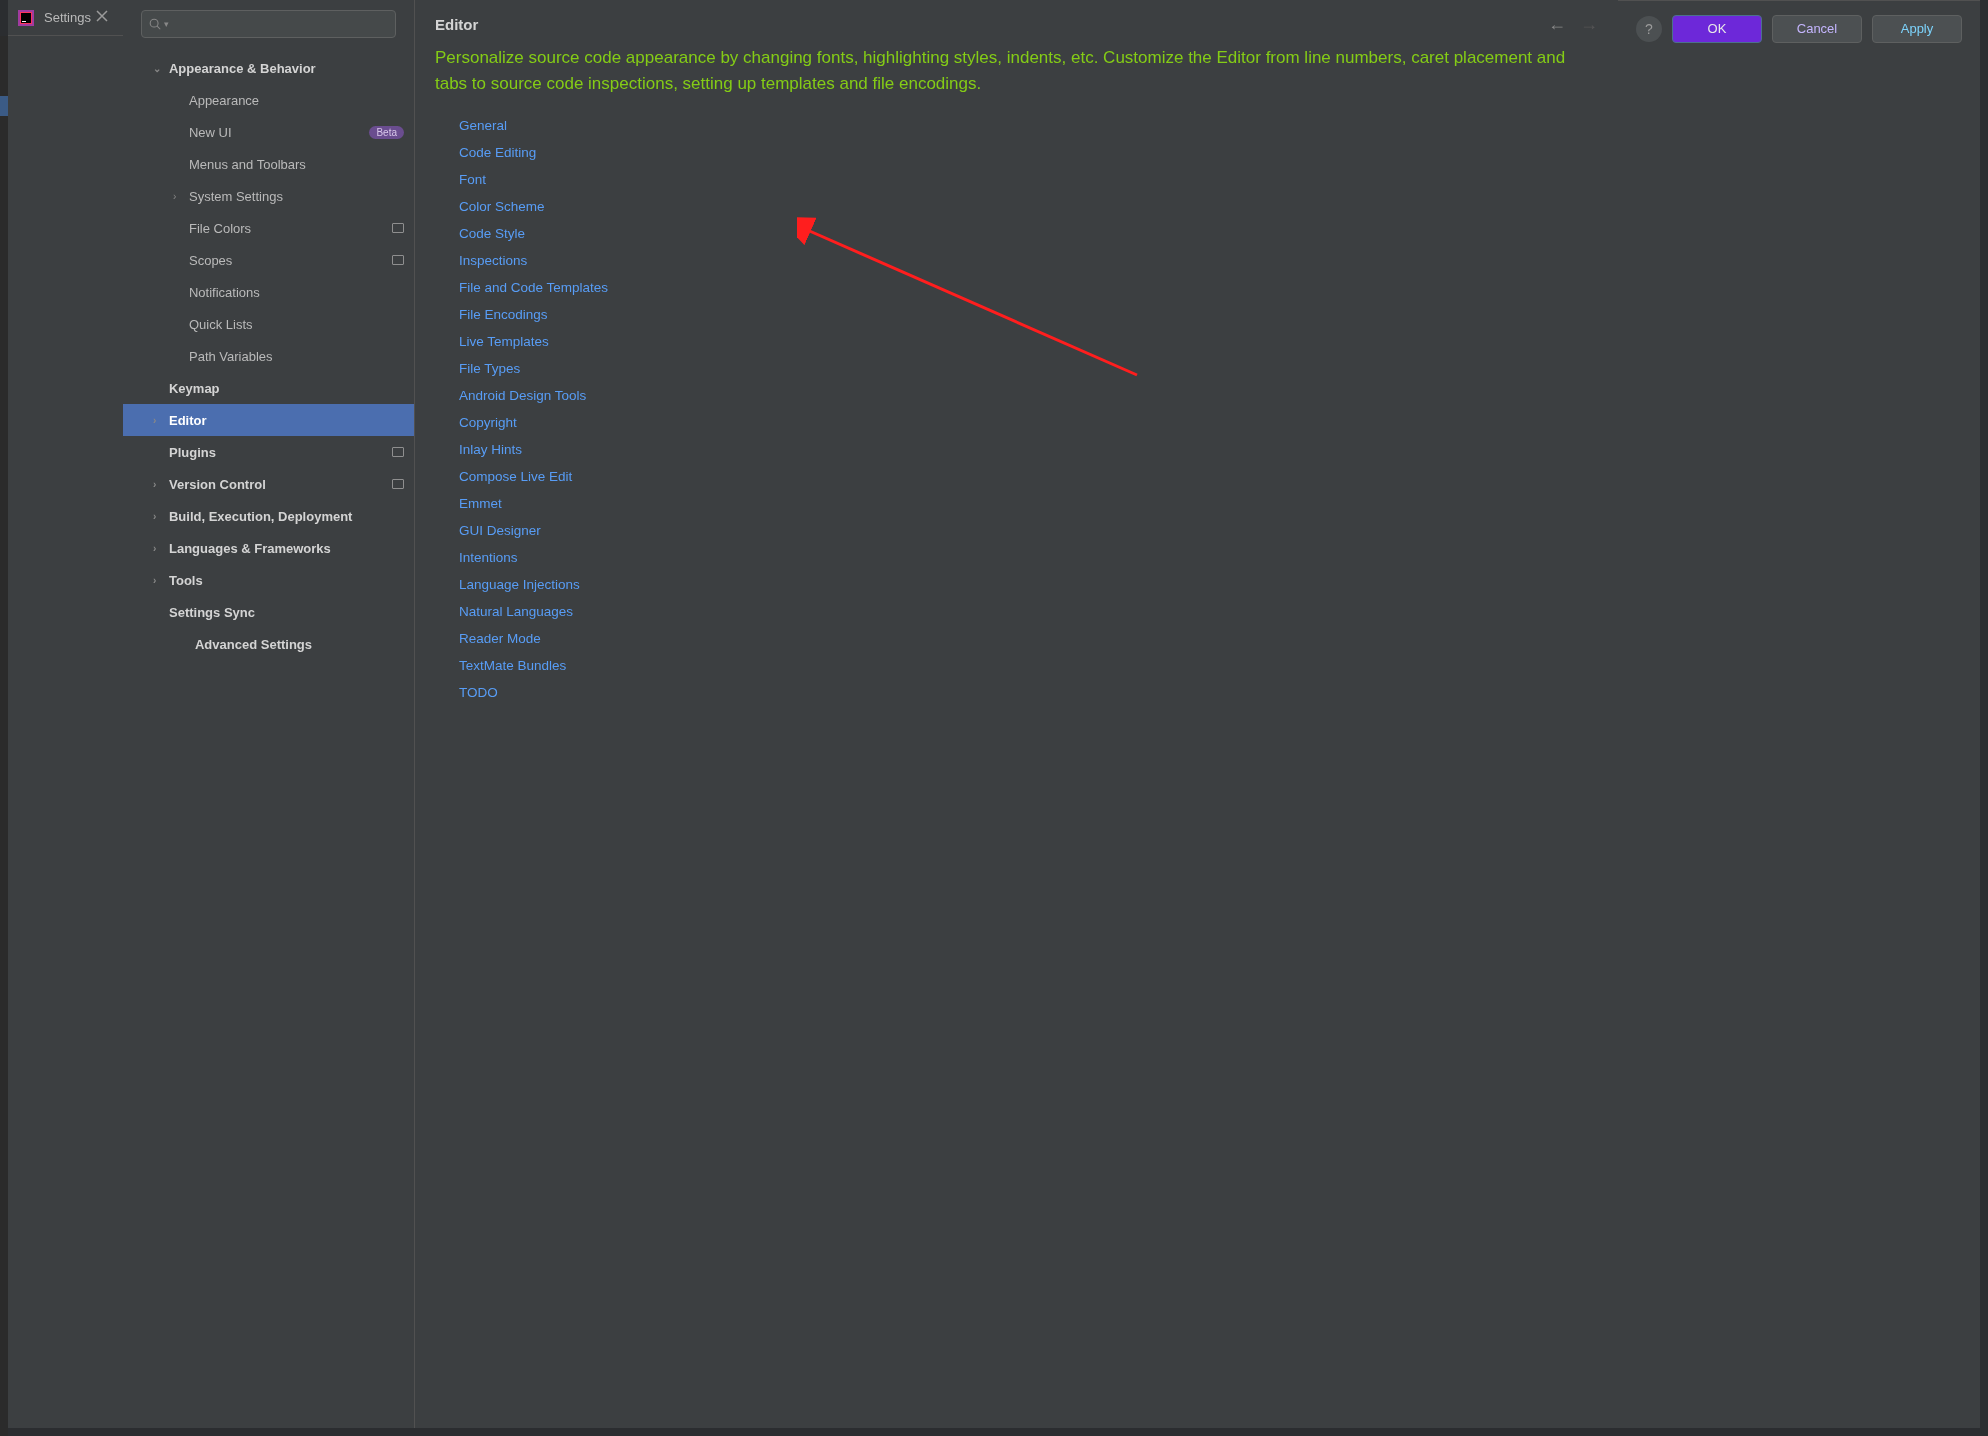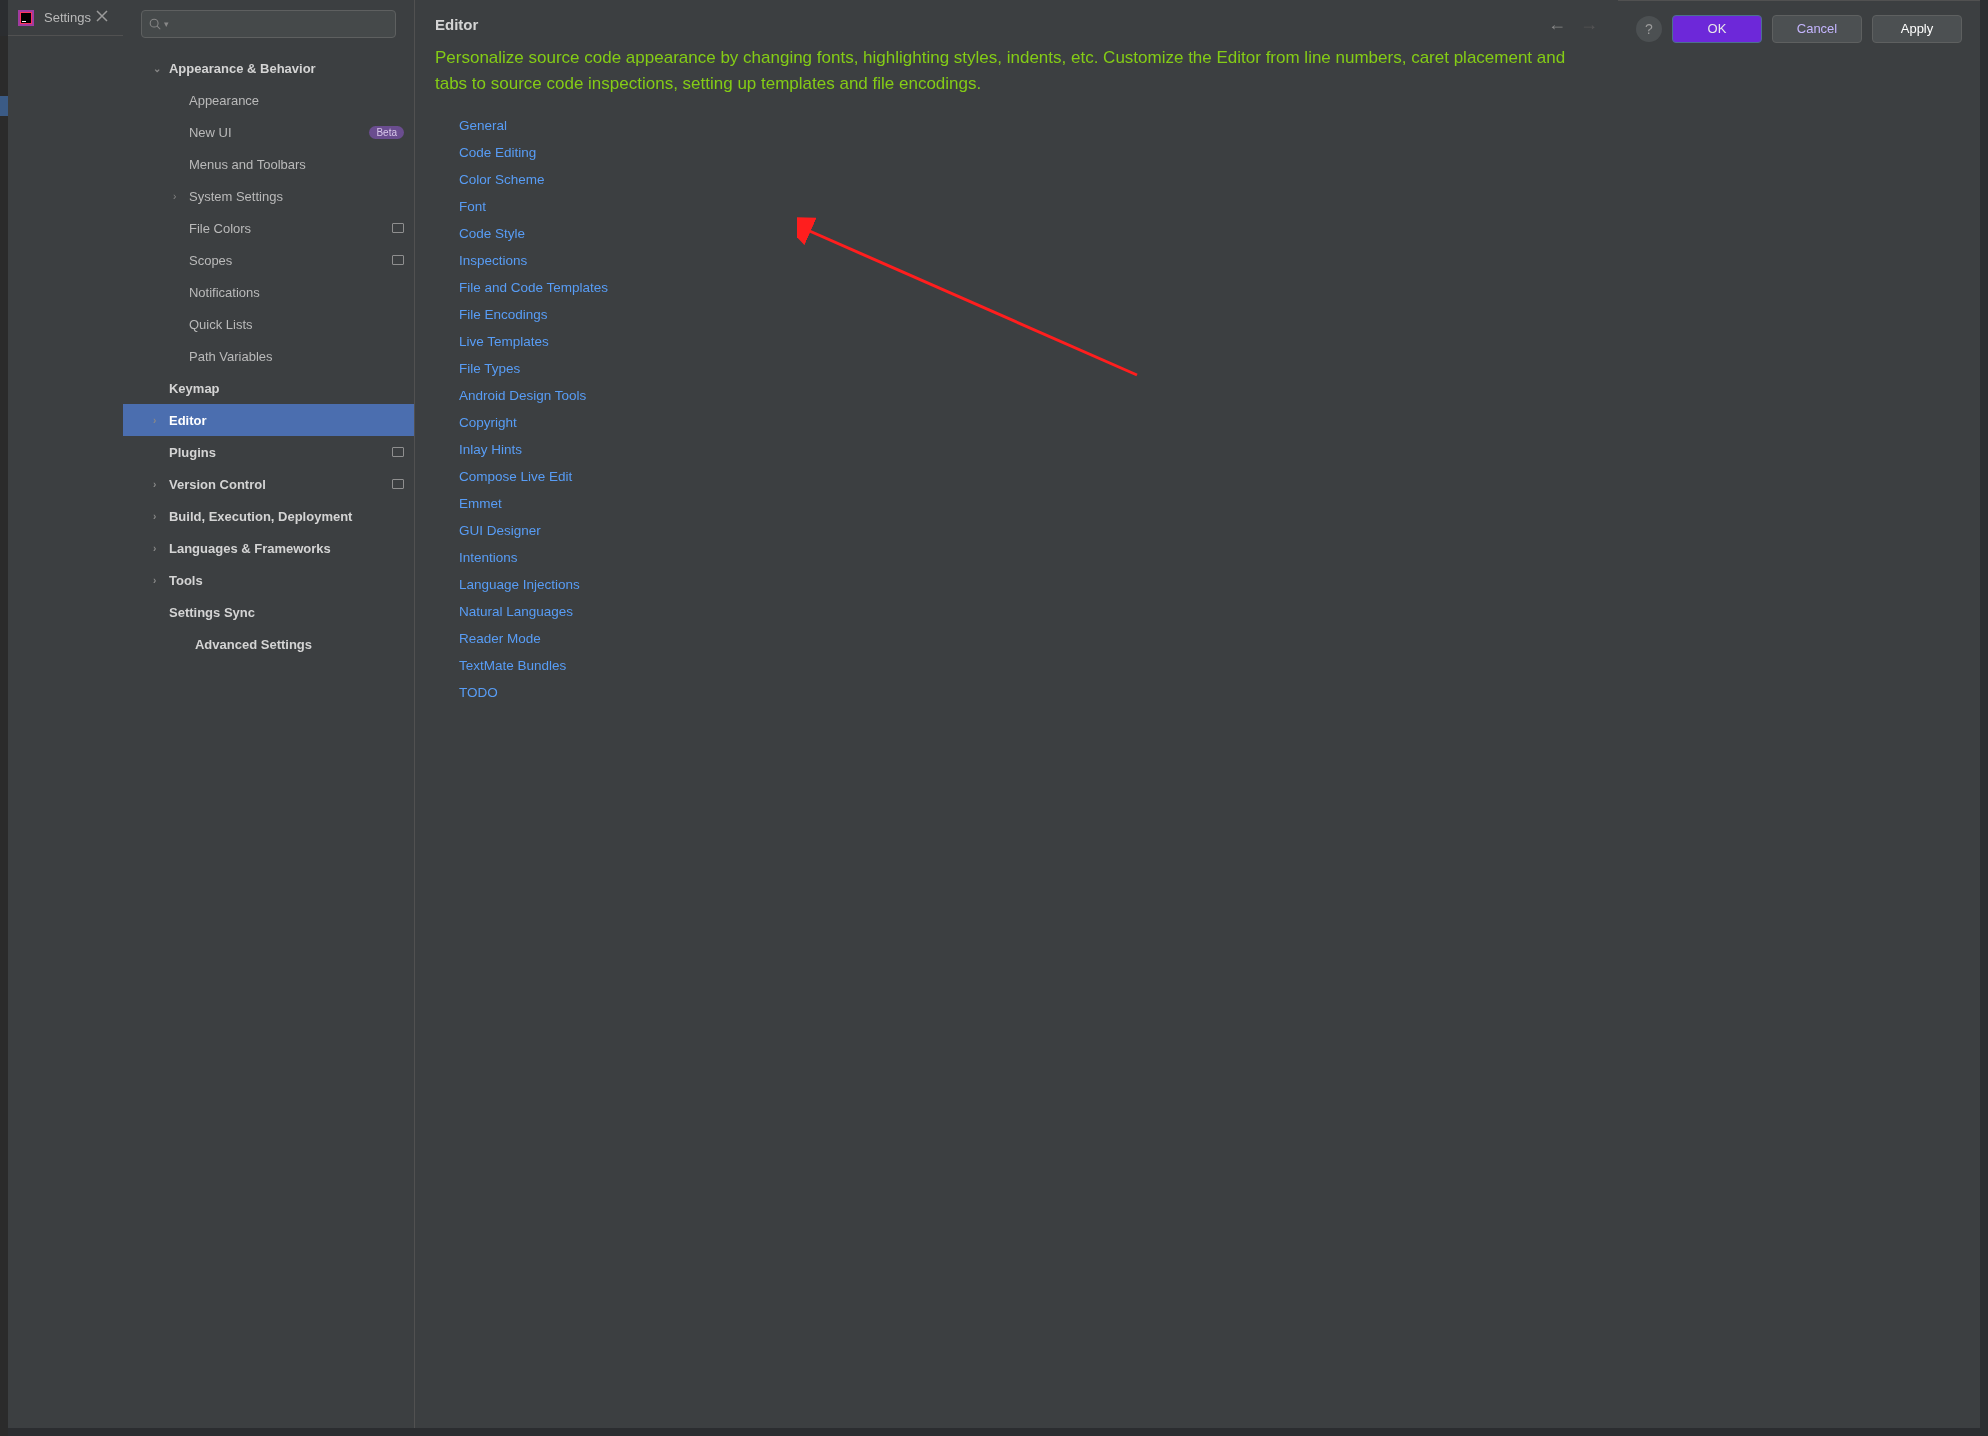--- a/index.html
+++ b/index.html
@@ -153,21 +153,21 @@
   height: 28px;
   border-radius: 4px;
   border: 1px solid #5e6060;
   background: #4c5052;
   color: #c4b5fd;
   margin-left: 10px;
   cursor: pointer;
   font-size: 13px;
 }
 .btn.primary { background: #6d28d9; border-color: #4c708c; color: #e8e8e8; }
-.btn.disabled { color: #ffffff; }
+.btn.disabled { color: #7dd3fc; }
 
 .red-arrow {
   position: absolute;
   left: 382px;
   top: 195px;
   pointer-events: none;
 }
 
 .left-strip {
   position: absolute;
@@ -300,22 +300,22 @@
         <div class="nav-arrows">
           <span class="arrow">←</span>
           <span class="arrow disabled">→</span>
         </div>
       </div>
       <div class="content-body">
         <p class="desc">Personalize source code appearance by changing fonts, highlighting styles, indents, etc. Customize the Editor from line numbers, caret placement and tabs to source code inspections, setting up templates and file encodings.</p>
         <div class="links" id="links">
             <a>General</a>
             <a>Code Editing</a>
+            <a>Font</a>
             <a>Color Scheme</a>
-            <a>Font</a>
             <a>Code Style</a>
             <a>Inspections</a>
             <a>File and Code Templates</a>
             <a>File Encodings</a>
             <a>Live Templates</a>
             <a>File Types</a>
             <a>Android Design Tools</a>
             <a>Copyright</a>
             <a>Inlay Hints</a>
             <a>Compose Live Edit</a>

